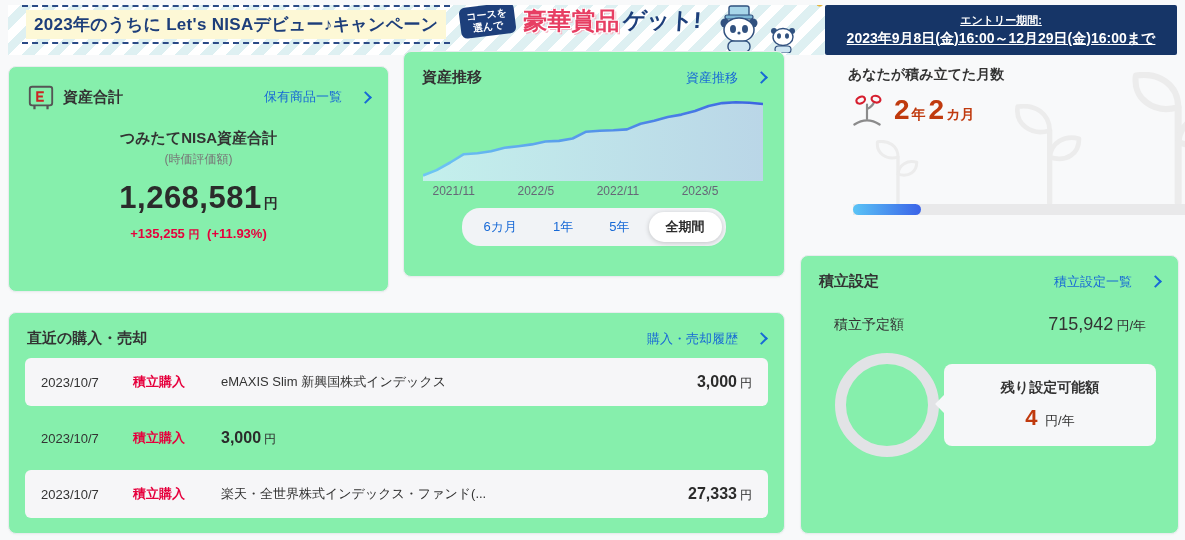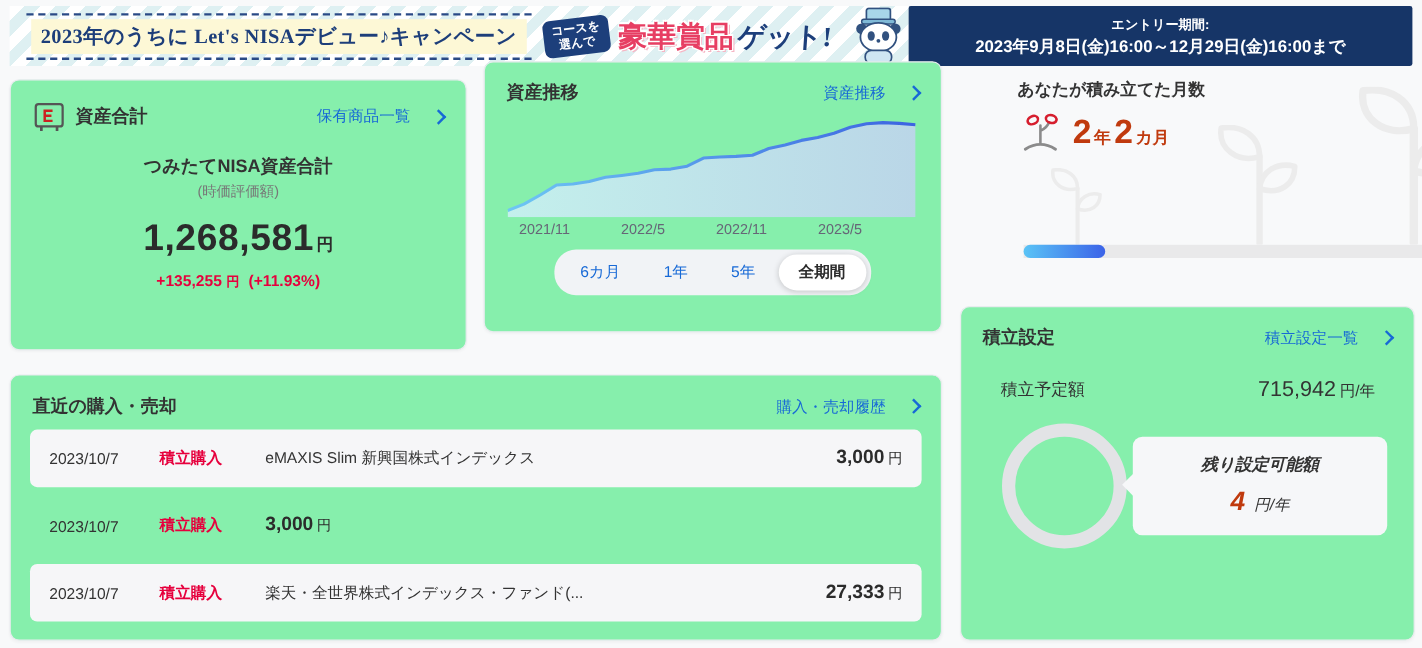--- a/index.html
+++ b/index.html
@@ -4,32 +4,32 @@
 <style>
   html,body{margin:0;padding:0;}
   body{
     width:1185px;height:540px;position:relative;overflow:hidden;
     background:#f8f9fa;
     font-family:"Liberation Sans","DejaVu Sans",sans-serif;
     color:#333;
   }
   
   .banner{position:absolute;left:8px;top:5px;width:1169px;height:50px;display:flex;cursor:pointer;}
-  .banner-left{flex:1;display:flex;align-items:center;padding-left:14px;position:relative;overflow:hidden;
-    background:repeating-linear-gradient(135deg,#ffffff 0 9px,#def0f2 9px 18px);font-family:Liberation Serif, serif;}
+  .banner-left{flex:1;display:flex;align-items:flex-start;padding-left:14px;position:relative;overflow:hidden;
+    background:repeating-linear-gradient(135deg,#ffffff 0 9px,#def0f2 9px 18px);}
   .banner-title-wrap{border-top:2px dashed #2a4a86;border-bottom:2px dashed #2a4a86;padding:3px 4px;}
   .banner-title{display:inline-block;background:#fdf8d6;color:#1d3e7a;font-weight:bold;font-size:17px;padding:3px 8px;letter-spacing:.3px;white-space:nowrap;}
   .banner-bubble{margin-left:10px;background:#1d3f7b;color:#fff;font-size:10px;font-weight:bold;line-height:1.15;
     padding:4px 7px;border-radius:6px;transform:rotate(-7deg);text-align:center;white-space:nowrap;}
   .banner-prize{margin-left:8px;color:#e73e63;font-weight:bold;font-size:24px;white-space:nowrap;
     text-shadow:1px 1px 0 #fff,-1px -1px 0 #fff,1px -1px 0 #fff,-1px 1px 0 #fff,2px 2px 0 #f6b6c5;}
   .banner-get{margin-left:4px;color:#1d3f7b;font-weight:bold;font-size:23px;transform:skewX(-4deg);white-space:nowrap;}
   .banner-mascots{margin-left:8px;flex:0 0 auto;}
-  .banner-entry{width:420px;background:#163567;color:#fff;display:flex;flex-direction:column;
-    justify-content:center;align-items:center;border-radius:2px;}
+  .banner-entry{width:352px;background:#163567;color:#fff;display:flex;flex-direction:column;
+    justify-content:center;align-items:center;border-radius:2px;text-decoration:underline;}
   .entry-label{font-size:11px;font-weight:bold;}
   .entry-period{font-size:14px;font-weight:bold;margin-top:2px;white-space:nowrap;}
   
   .card{position:absolute;background:#86efac;border:1px solid #e9ecef;border-radius:8px;box-shadow:0 1px 2px rgba(0,0,0,.03);}
   .card-assets{left:8px;top:66px;width:379px;height:224px;}
   .card-chart{left:403px;top:51px;width:380px;height:224px;}
   .card-recent{left:8px;top:312px;width:775px;height:220px;}
   .card-settings{left:800px;top:255px;width:377px;height:277px;}
   .card-header{display:flex;justify-content:space-between;align-items:center;padding:16px 18px 6px;}
   .hd-left{display:flex;align-items:center;gap:8px;}
@@ -73,21 +73,21 @@
   .t-unit{font-size:12px;font-weight:normal;margin-left:3px;}
   
   .srow{margin:6px 16px 0;background:#f4f5f7;border-radius:8px;display:flex;justify-content:space-between;align-items:center;padding:15px 16px;}
   .s-label{font-size:14px;color:#333;display:flex;align-items:center;}
   .help-icon{display:inline-flex;align-items:center;justify-content:center;width:16px;height:16px;border:1px solid #a6abb3;
     border-radius:50%;color:#a6abb3;font-size:11px;margin-left:7px;cursor:pointer;}
   .big-val{font-size:23px;font-weight:bold;color:#222;}
   .val-unit{font-size:13px;font-weight:normal;color:#333;margin-left:3px;}
   .yrow{display:flex;justify-content:space-between;align-items:center;padding:17px 32px 8px 33px;}
   .mid-val{font-size:18px;color:#333;}
-  .settings-bottom{display:flex;align-items:center;padding:10px 18px 0;gap:5px;font-style:italic;}
+  .settings-bottom{display:flex;align-items:center;padding:10px 18px 0;gap:5px;}
   .donut{width:82px;height:82px;border:11px solid #e2e3e6;border-radius:50%;margin-left:16px;flex:0 0 auto;}
   .callout{position:relative;flex:1;background:#f6f7f9;border-radius:8px;padding:15px 8px;text-align:center;margin-right:4px;}
   .callout:before{content:"";position:absolute;left:-6px;top:40%;width:14px;height:14px;background:#f6f7f9;transform:rotate(45deg);}
   .callout-label{font-size:14px;font-weight:bold;color:#333;}
   .callout-val{margin-top:8px;}
   .callout-num{font-size:22px;font-weight:bold;color:#c03a0e;}
 </style>
 </head>
 <body>
 

